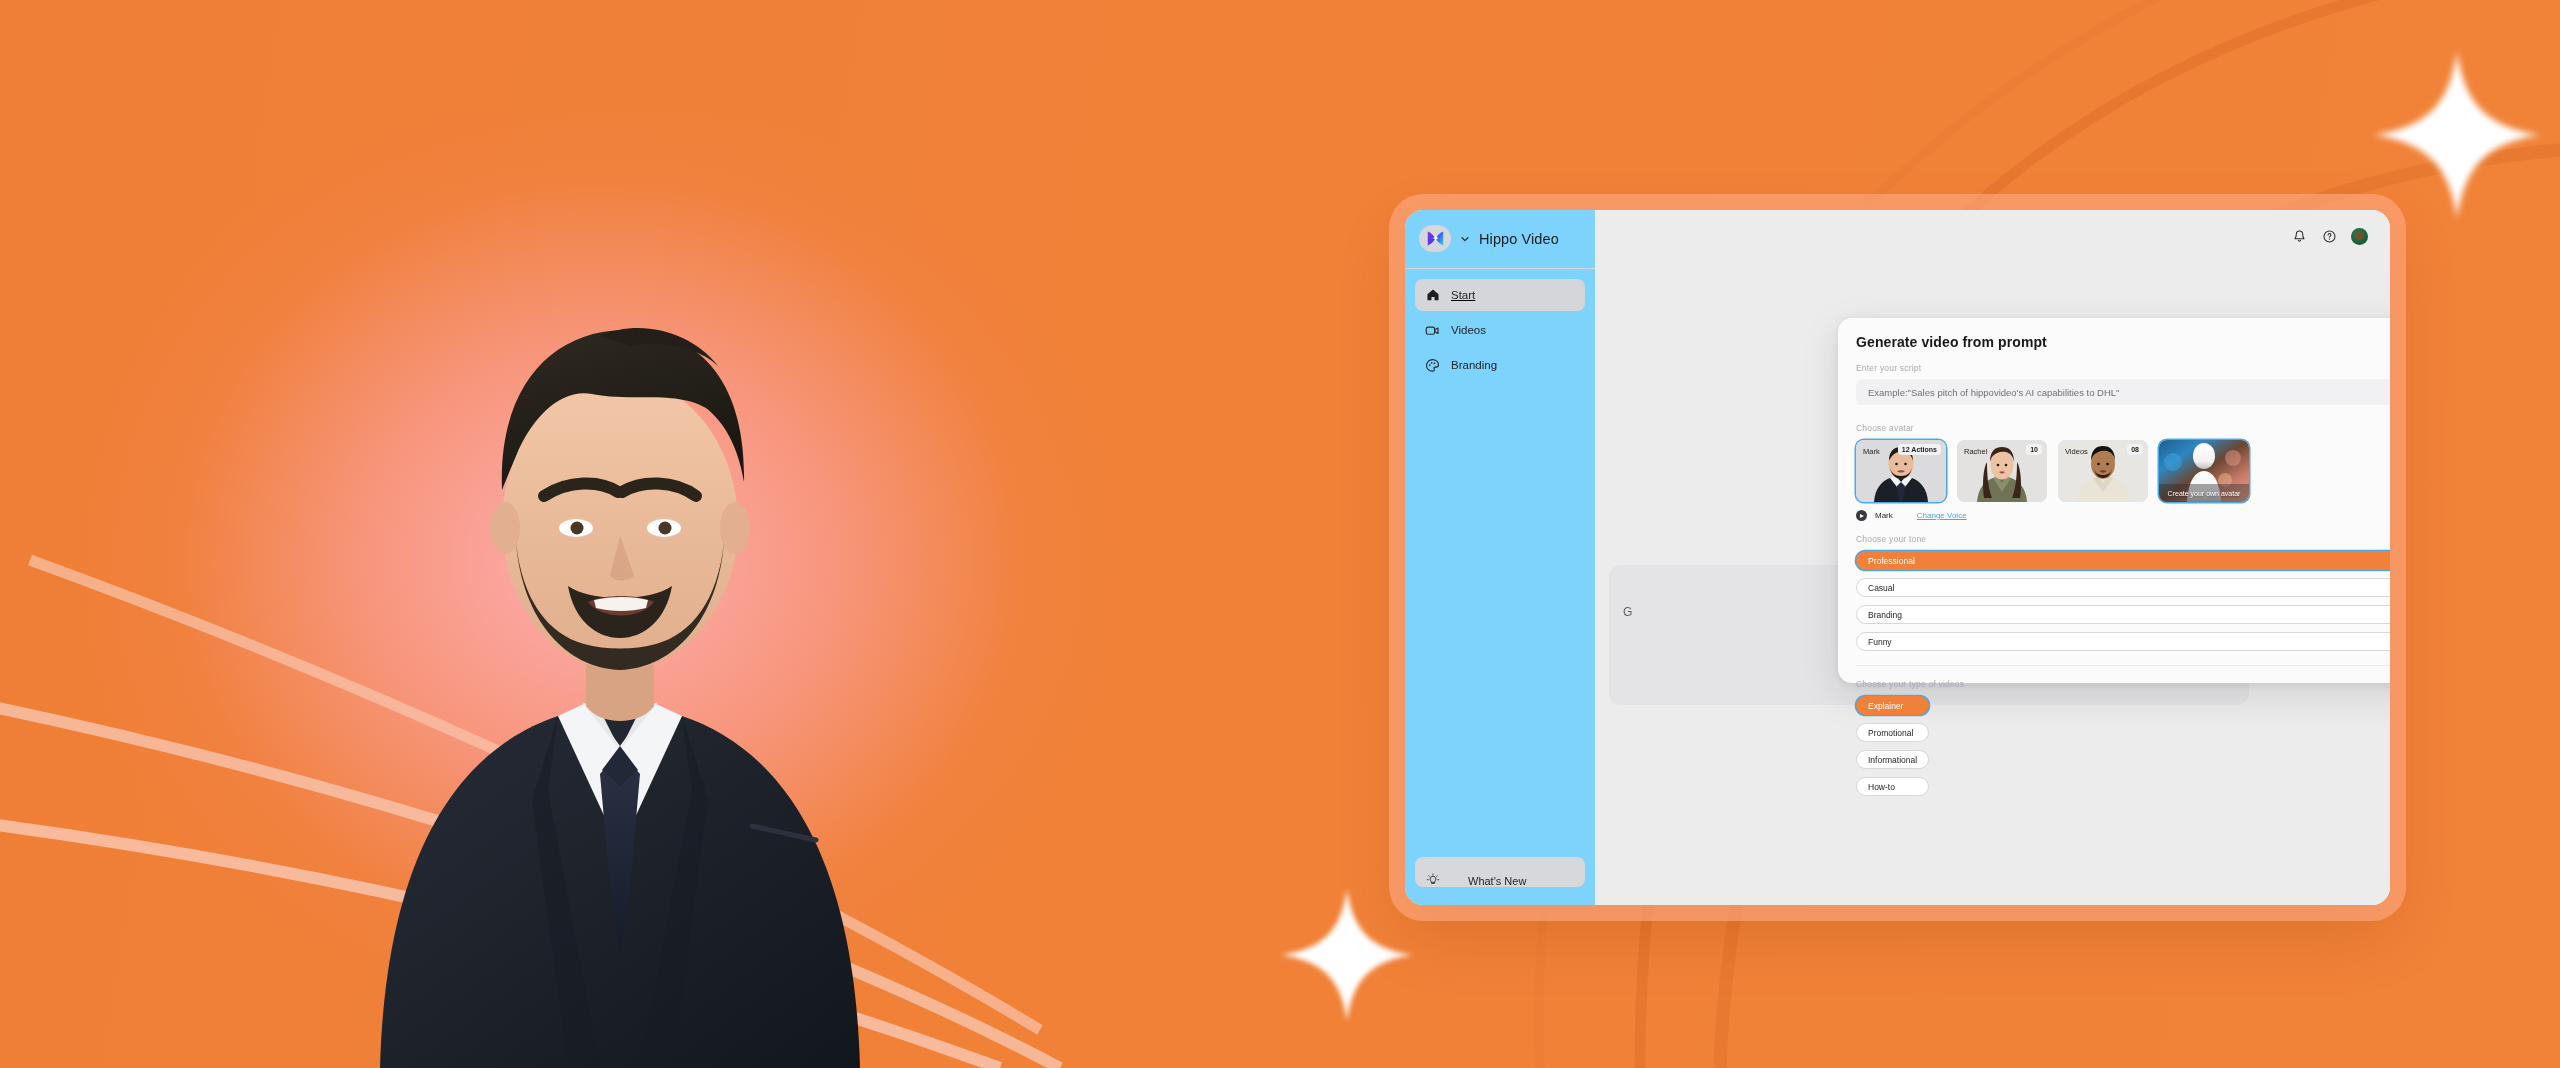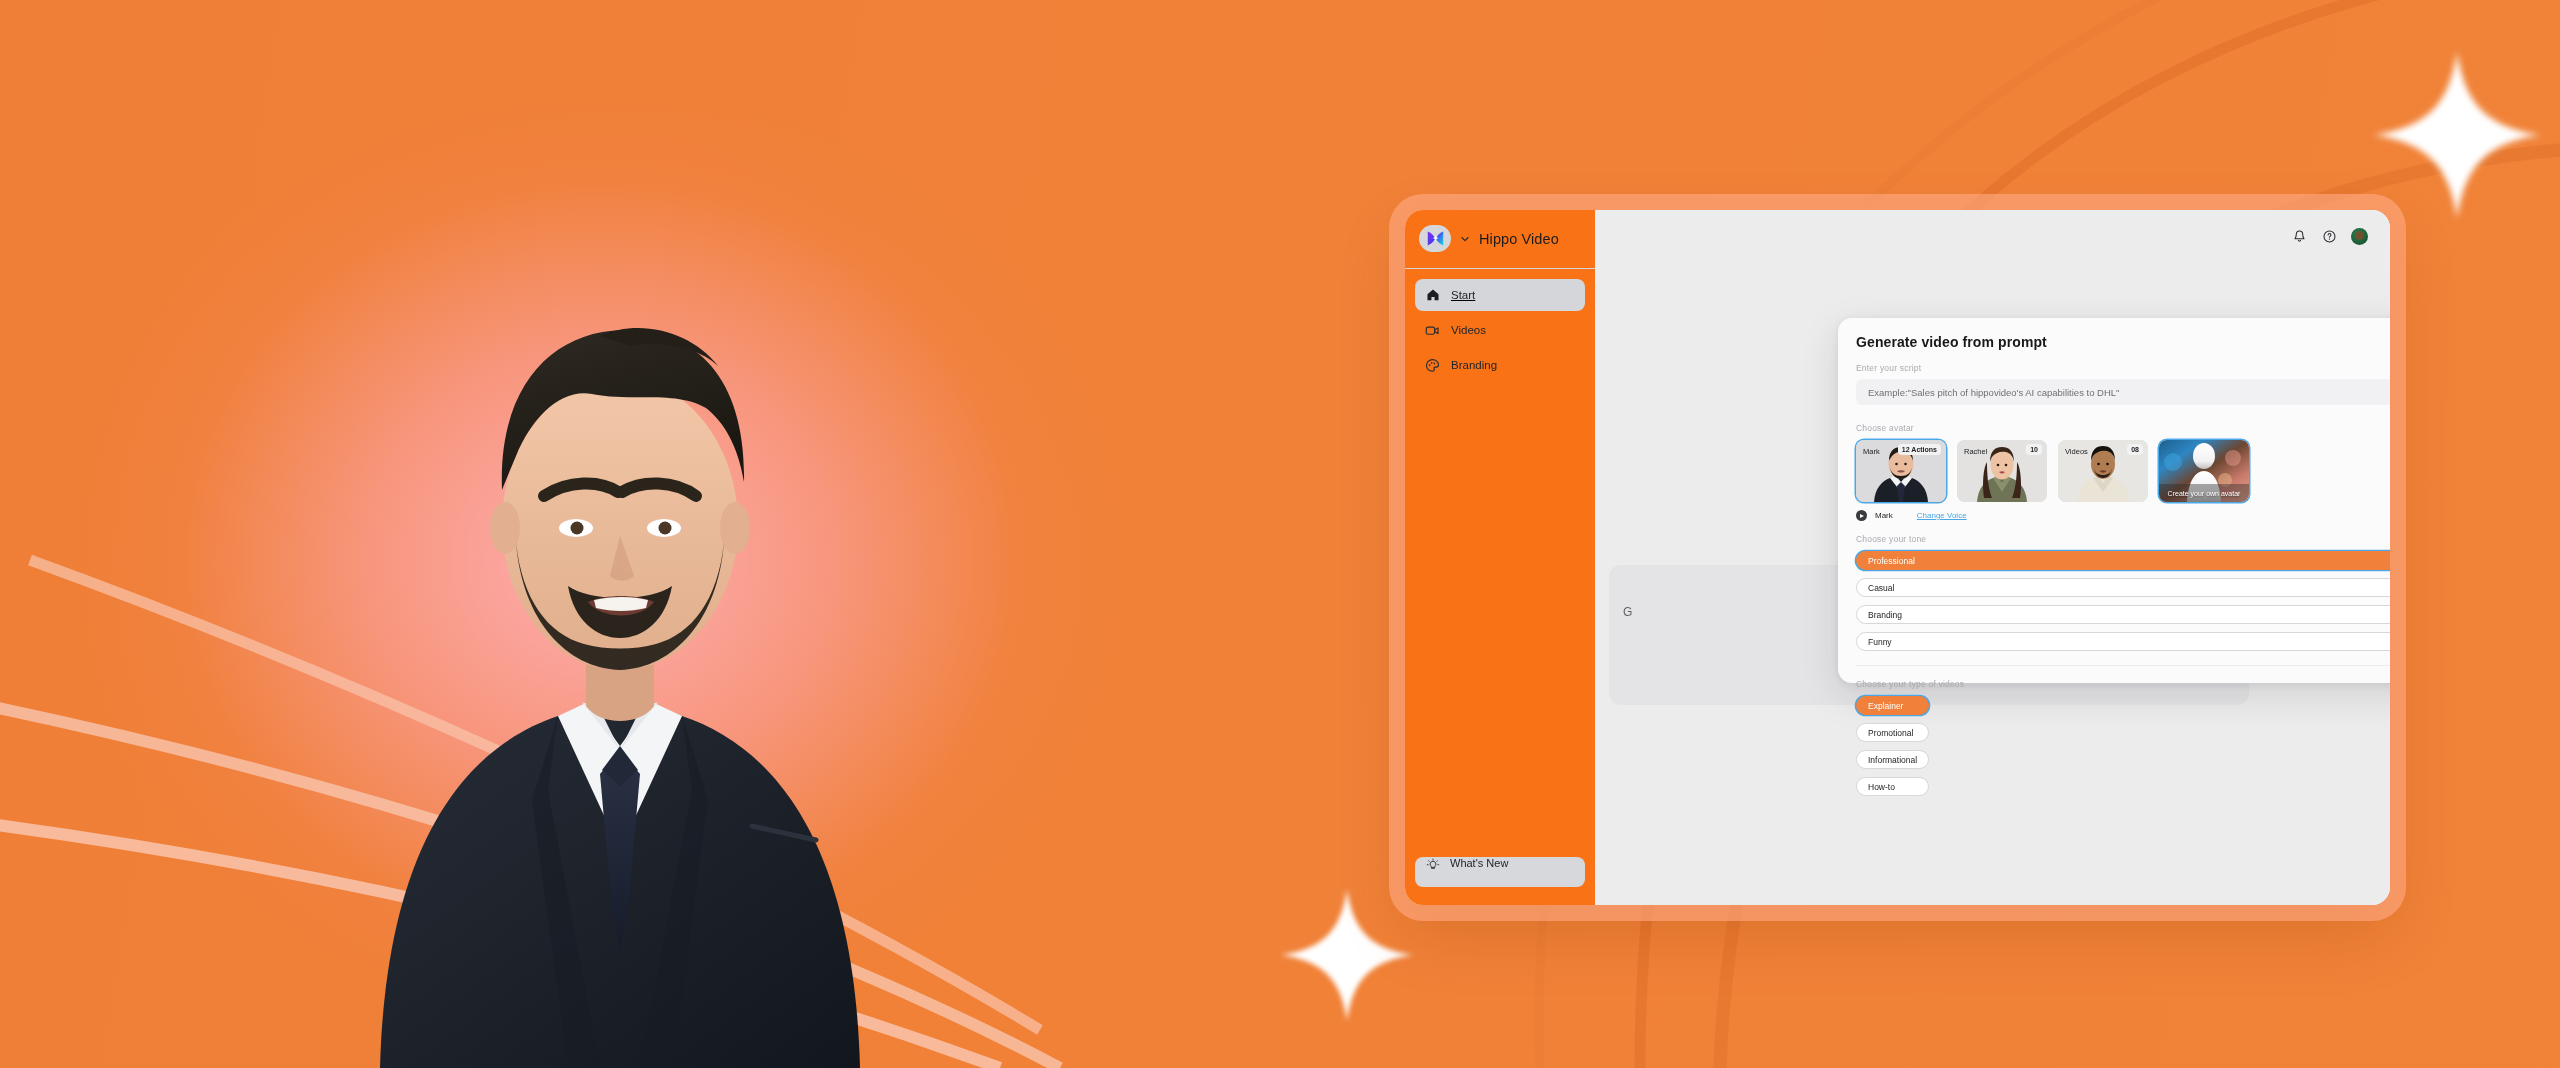--- a/index.html
+++ b/index.html
@@ -38,21 +38,21 @@
     background: #EFEFEF;
     border-radius: 18px;
     box-shadow: 0 0 0 16px rgba(255,170,130,0.62), 0 26px 64px rgba(140,50,0,0.22);
     display: flex;
     overflow: hidden;
   }
 
   
   .sidebar {
     width: 190px; height: 100%;
-    background: #f97316;
+    background: #7dd3fc;
     display: flex; flex-direction: column;
     flex-shrink: 0;
   }
   .brand-row {
     display: flex; align-items: center; gap: 9px;
     padding: 15px 14px 16px 14px;
     border-bottom: 1px solid #D3D5D8;
   }
   .brand-logo-wrap {
     width: 32px; height: 27px;
@@ -74,21 +74,21 @@
   }
   .nav-item.active { background: #D4D6D9; text-decoration: underline; }
   .nav-label { font-size: 11.5px; color: #222428; }
   .nav-icon { width: 15px; height: 15px; display: flex; align-items: center; justify-content: center; flex-shrink: 0; }
   .sidebar-spacer { flex: 1; }
   .whats-new {
     margin: 0 10px 18px 10px;
     height: 30px;
     background: #D6D8DB;
     border-radius: 8px;
-    display: flex; align-items: flex-start; gap: 10px;
+    display: flex; align-items: flex-end; gap: 28px;
     padding: 0 10px;
     cursor: pointer;
   }
   .whats-new-label { font-size: 11px; color: #222428; }
 
   
   .main-pane { flex: 1; position: relative; background: #ECECEC; }
   .topbar {
     position: absolute; top: 0; right: 0; left: 0;
     height: 52px;

